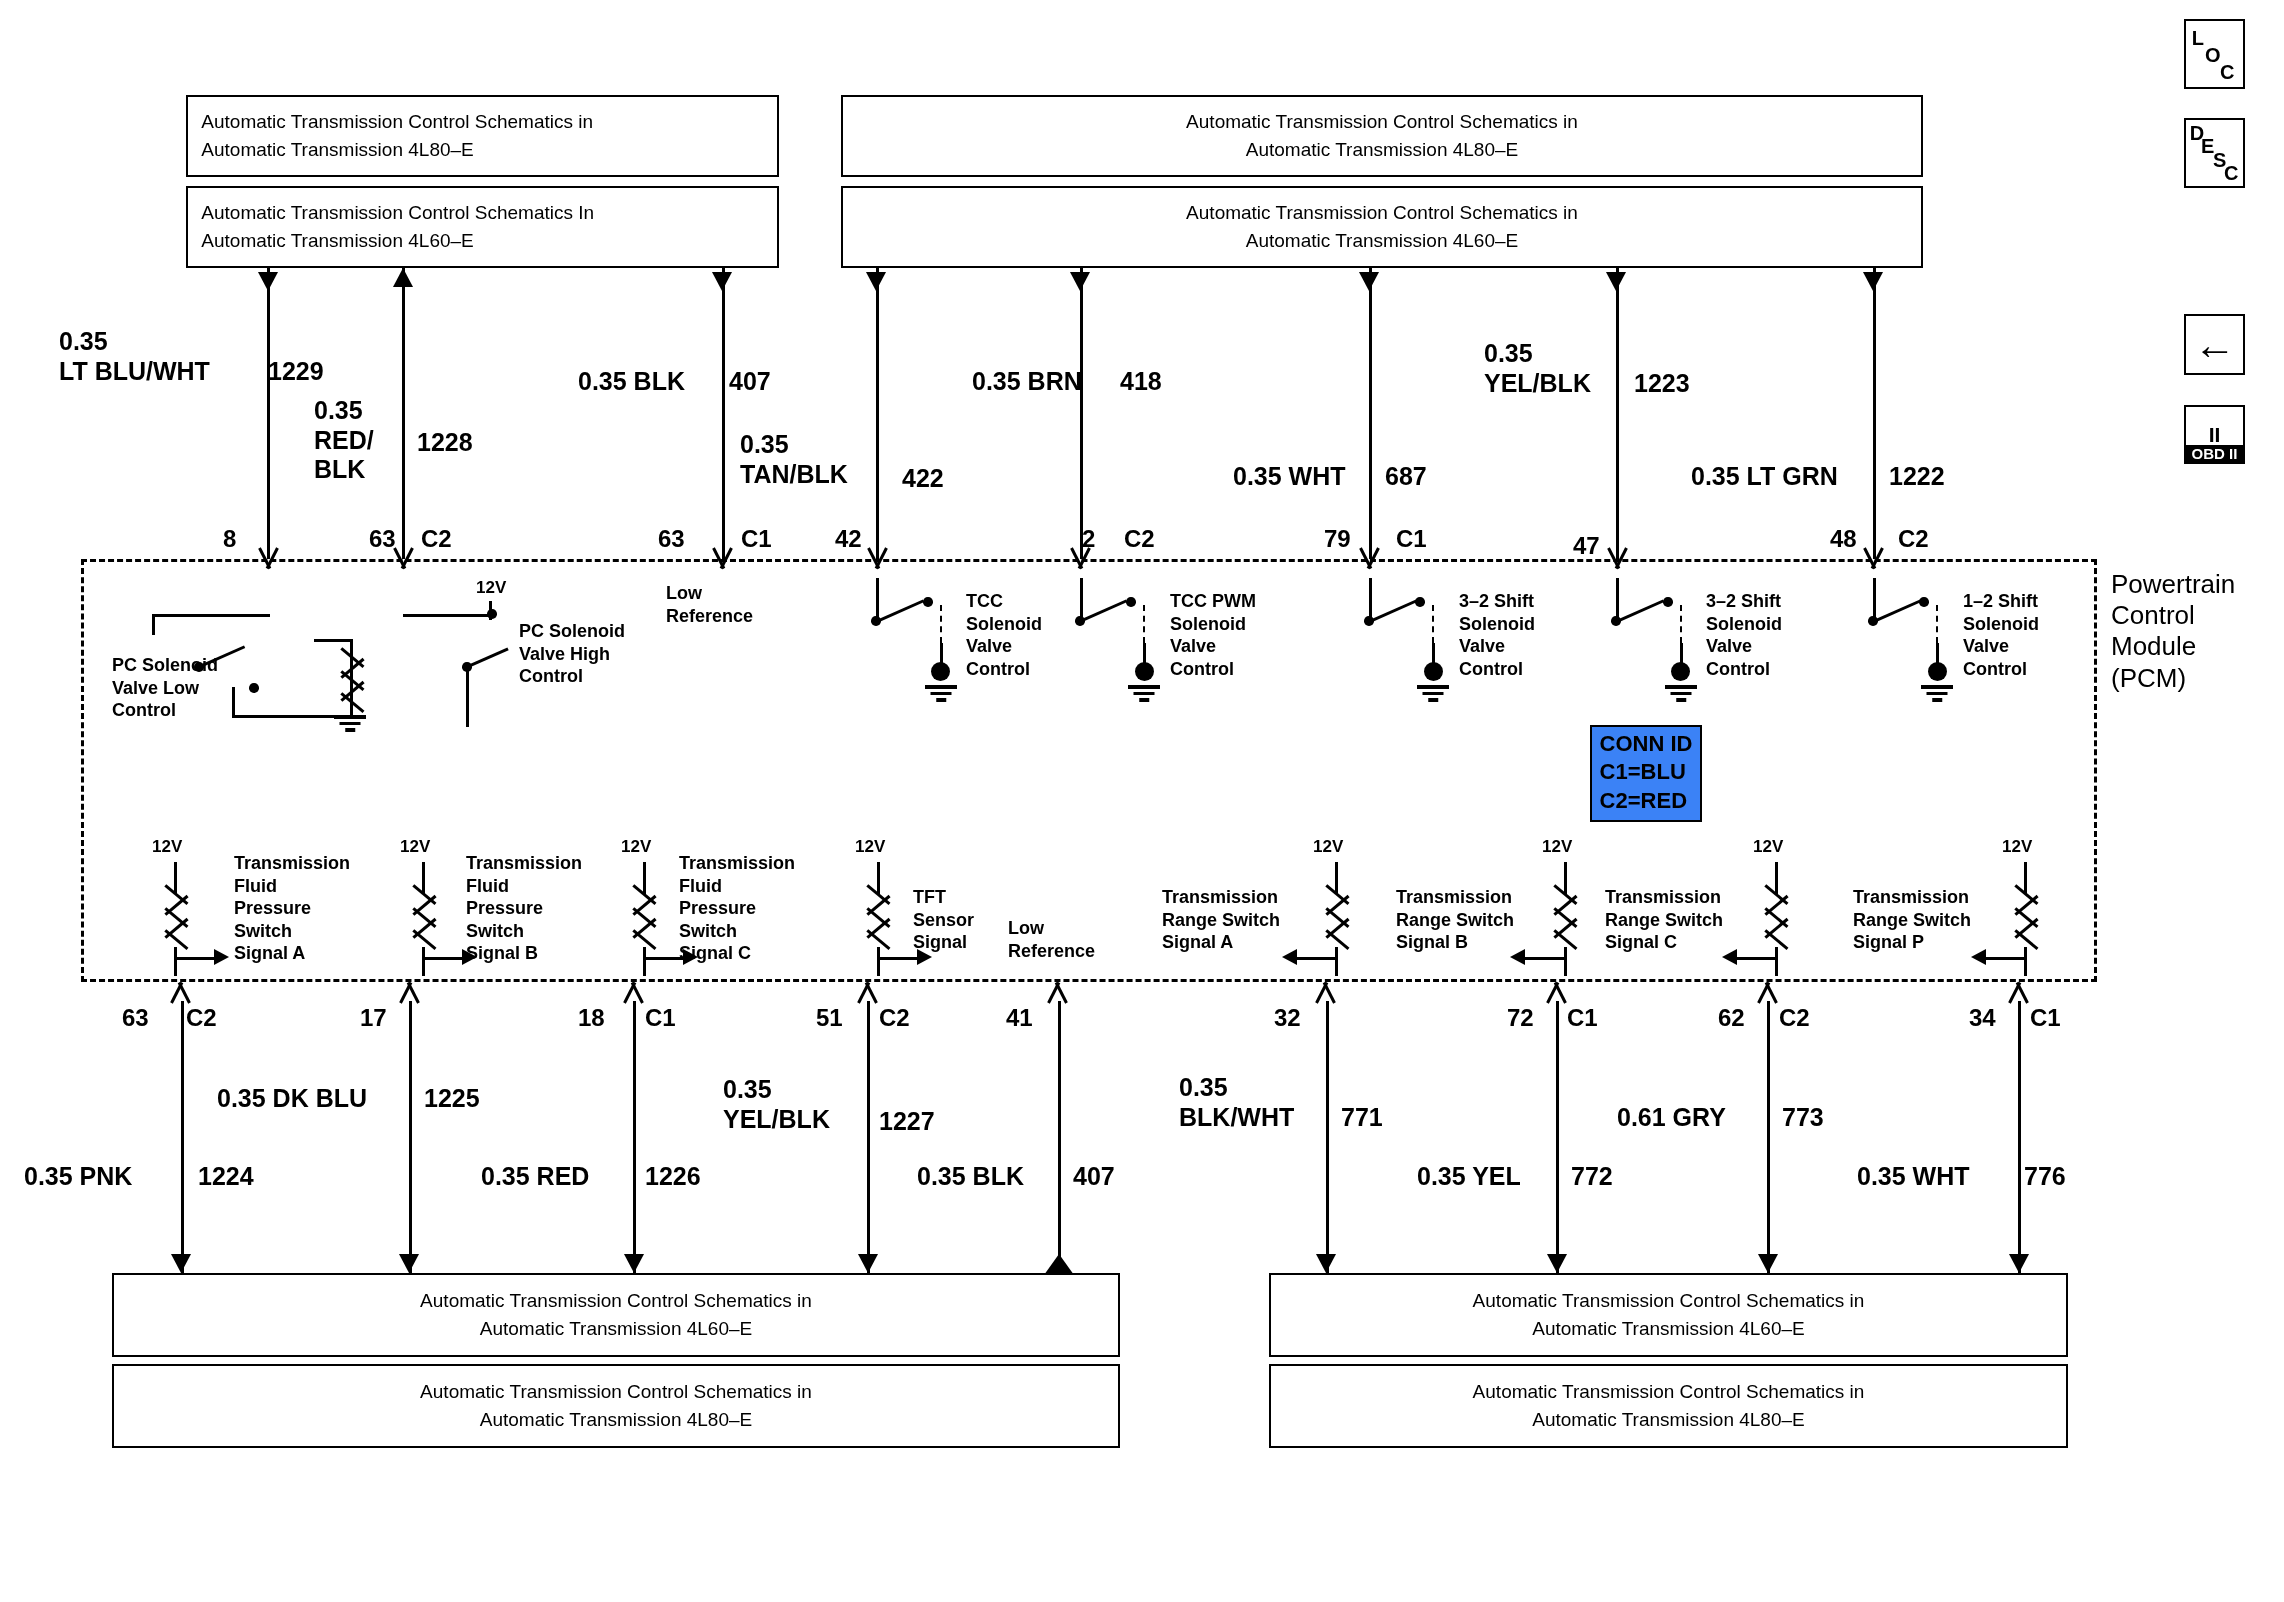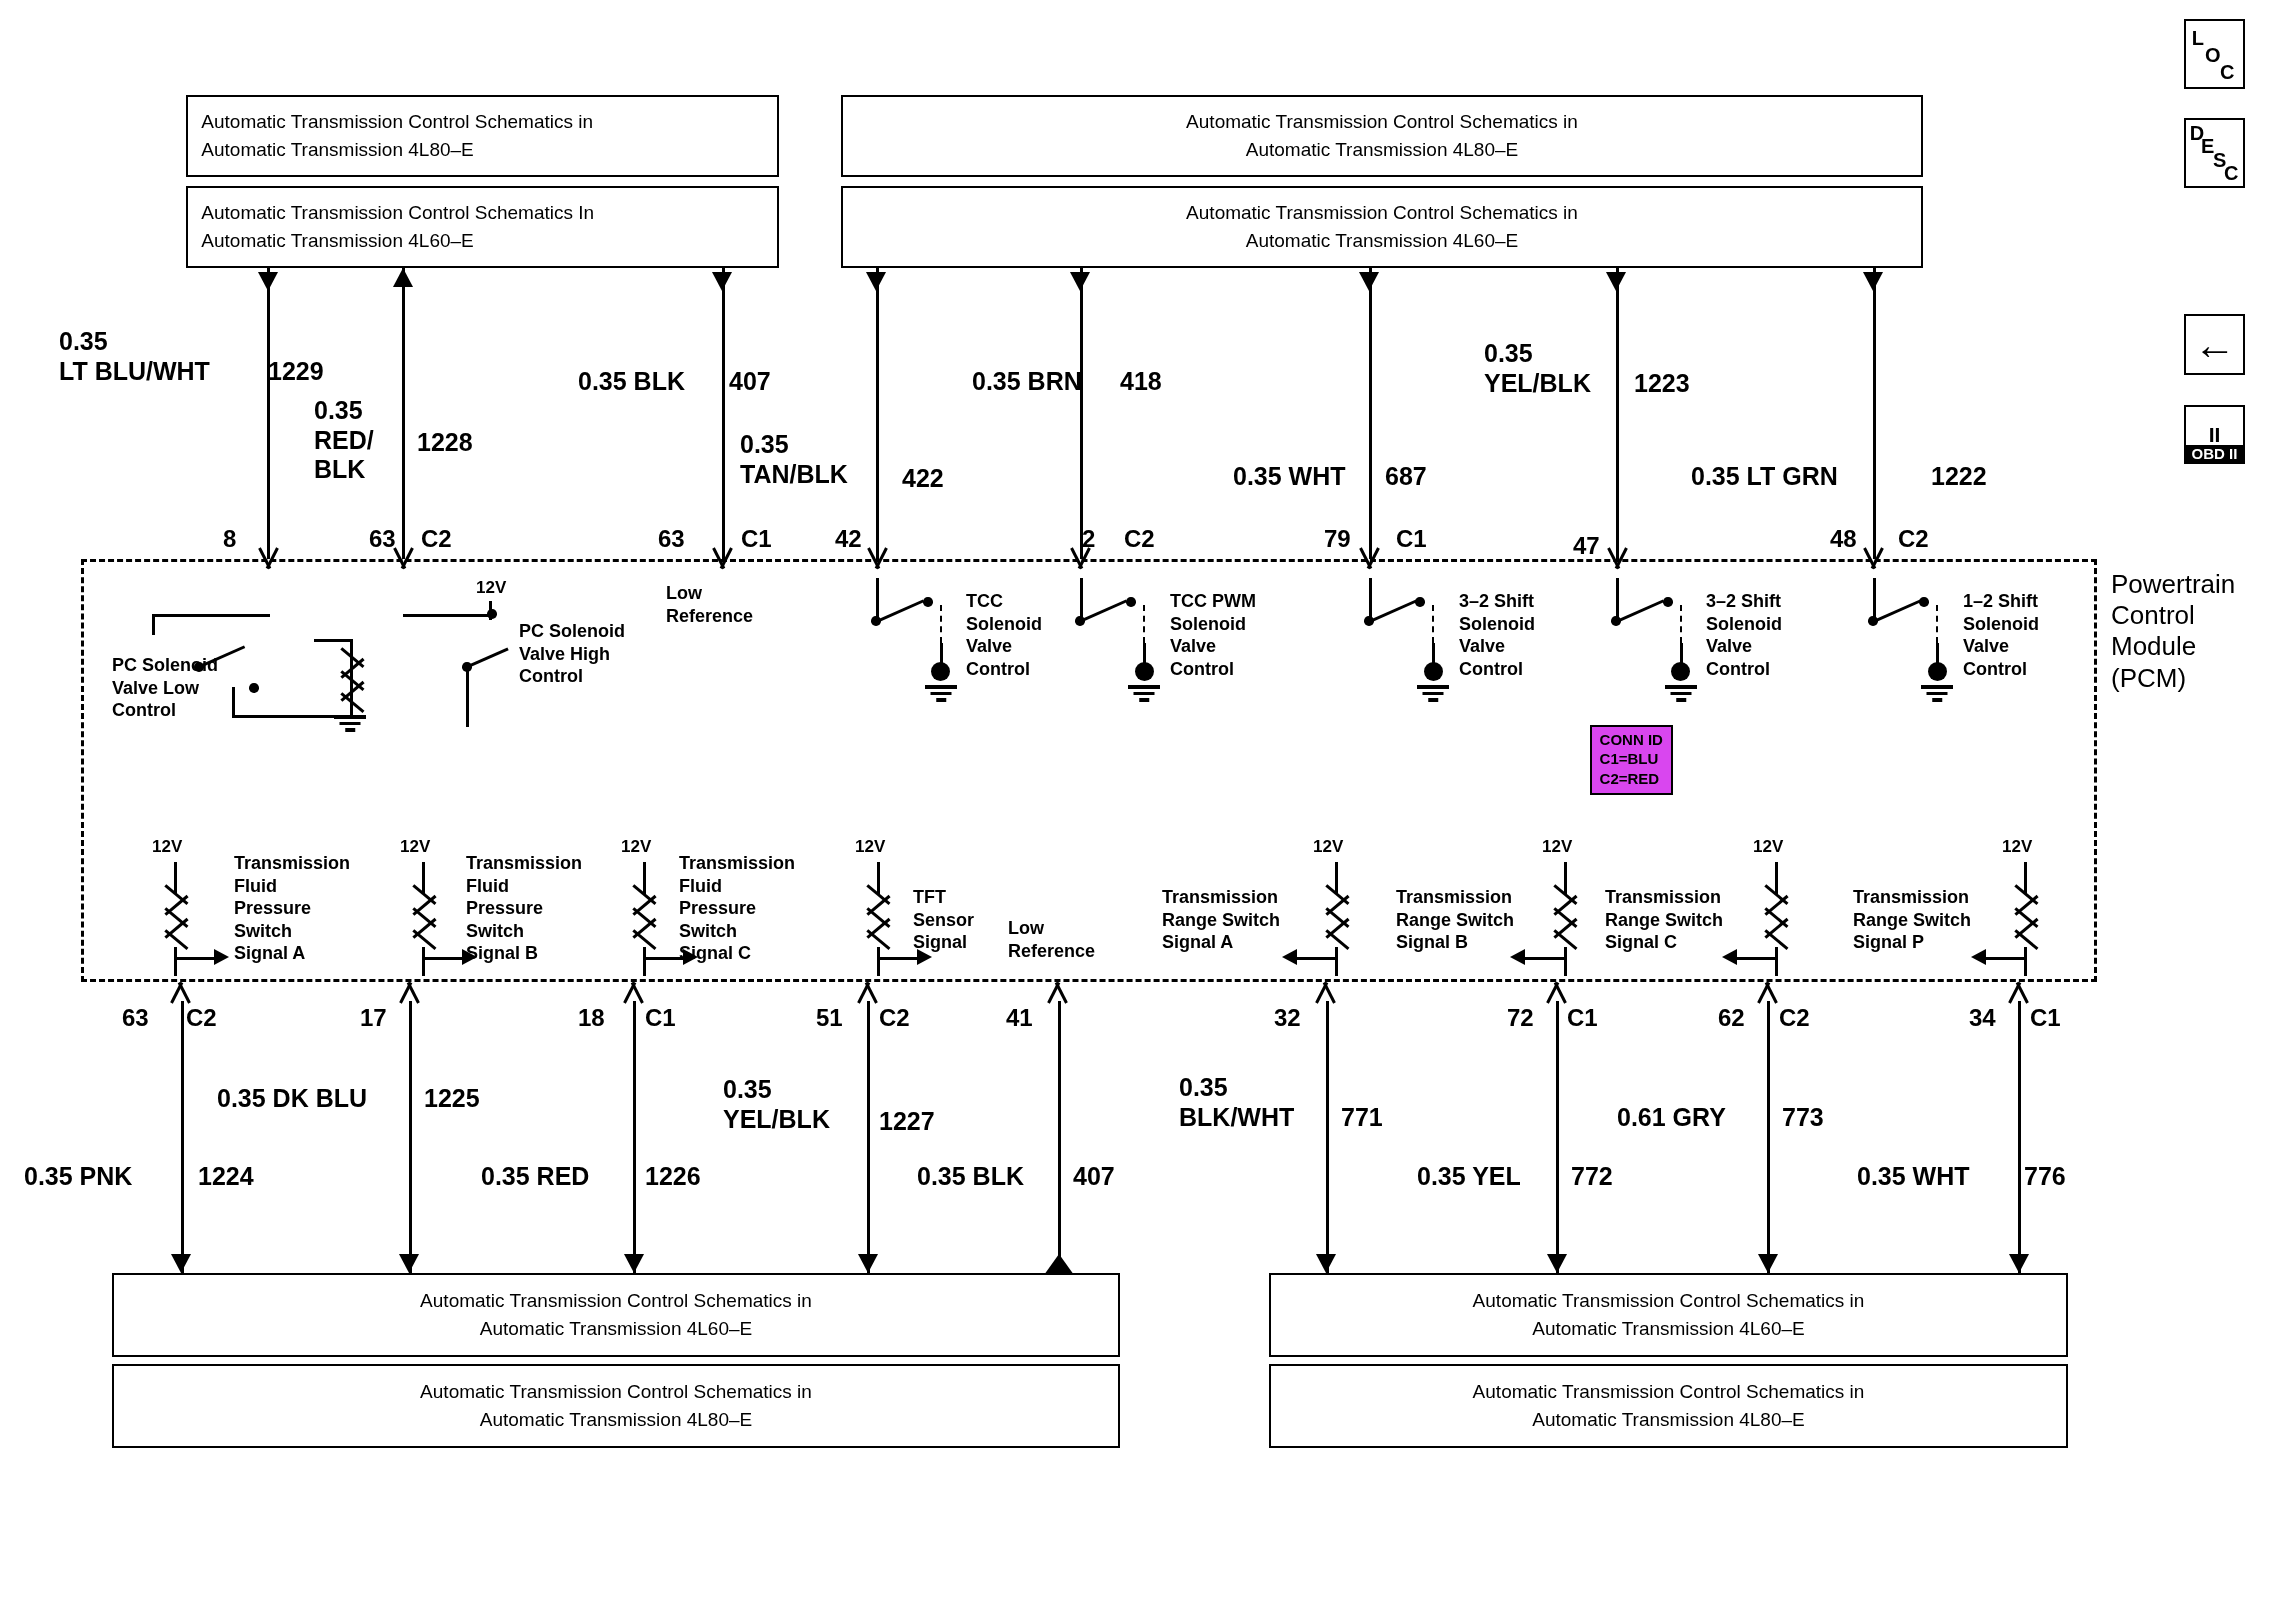--- a/index.html
+++ b/index.html
@@ -72,22 +72,22 @@
   }
   .pcm-title {
     position: absolute;
     font-size: 26px;
     line-height: 1.2;
     white-space: pre-line;
   }
   .connid {
     position: absolute;
     border: 2.9px solid #000;
-    background: #d946ef;
-    font-size: 15px;
+    background: #3b82f6;
+    font-size: 22px;
     font-weight: bold;
     padding: 2.9px 7.6px 4.8px 7.6px;
     line-height: 1.3;
   }
   .arrow-down, .arrow-up {
     position: absolute;
     width: 0; height: 0;
   }
   .arrow-down {
     border-left: 10.5px solid transparent;
@@ -309,21 +309,21 @@
   <div class="notch" style="left:1605px; top:550px;"></div>
   <div class="lbl" style="left:1484px; top:339px;">0.35
 YEL/BLK</div>
   <div class="lbl" style="left:1634px; top:369px;">1223</div>
   <div class="lbl-pin" style="left:1573px; top:532px;">47</div>
 
   <div class="vline" style="left:1873px; top:268px; height:291px;"></div>
   <div class="arrow-down" style="left:1863px; top:272px;"></div>
   <div class="notch" style="left:1861px; top:550px;"></div>
   <div class="lbl" style="left:1691px; top:462px;">0.35 LT GRN</div>
-  <div class="lbl" style="left:1889px; top:462px;margin-left:42px;">1222</div>
+  <div class="lbl" style="left:1889px; top:462px;">1222</div>
   <div class="lbl-pin" style="left:1830px; top:525px;">48</div>
   <div class="lbl-pin" style="left:1898px; top:525px;">C2</div>
 
   <div class="hline" style="left:152px; top:614px; width:118px;"></div>
   <div class="vline" style="left:152px; top:614px; height:21px;"></div>
   <div class="sw" style="left:198px; top:666px;">
     <div class="bar"></div>
   </div>
   <div class="dot" style="left:194px; top:662px;"></div>
   <div class="dot" style="left:249px; top:683px;"></div>

